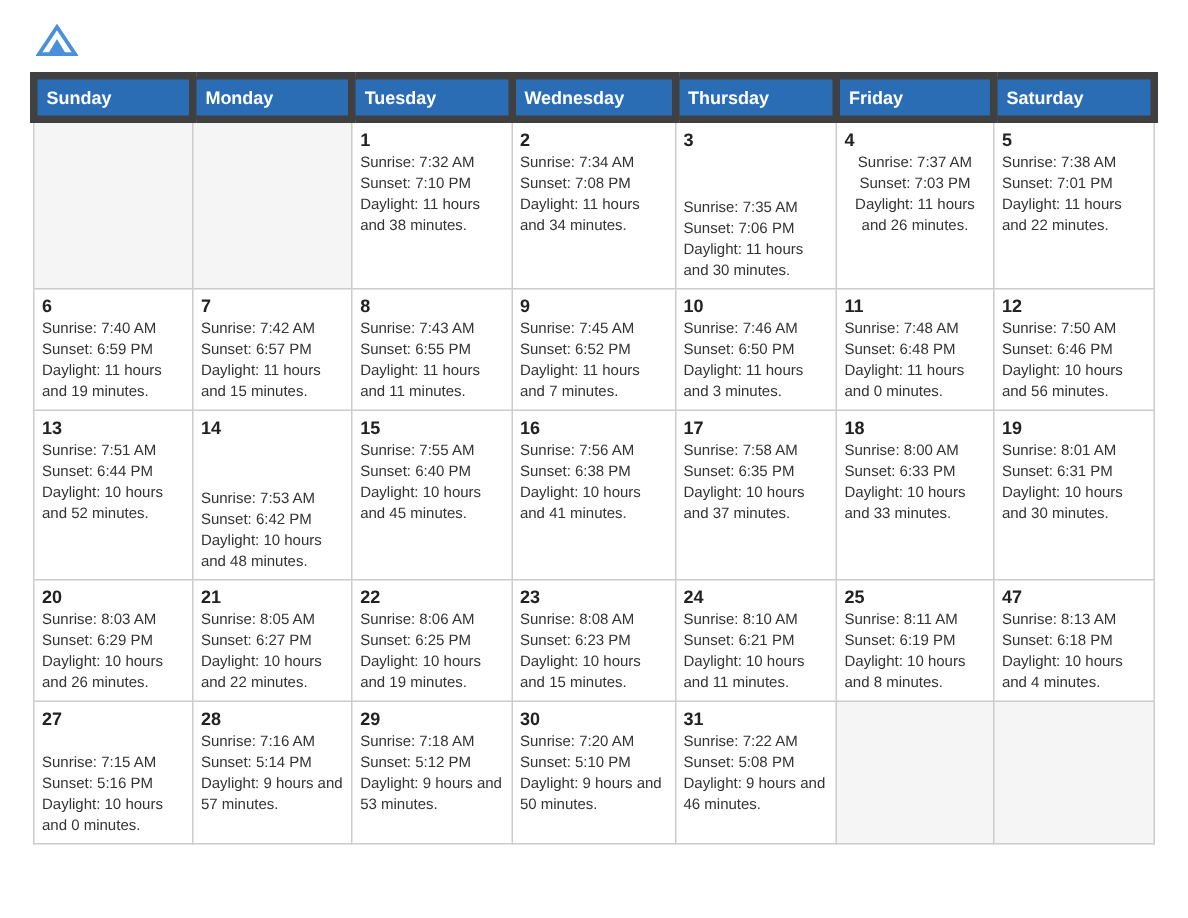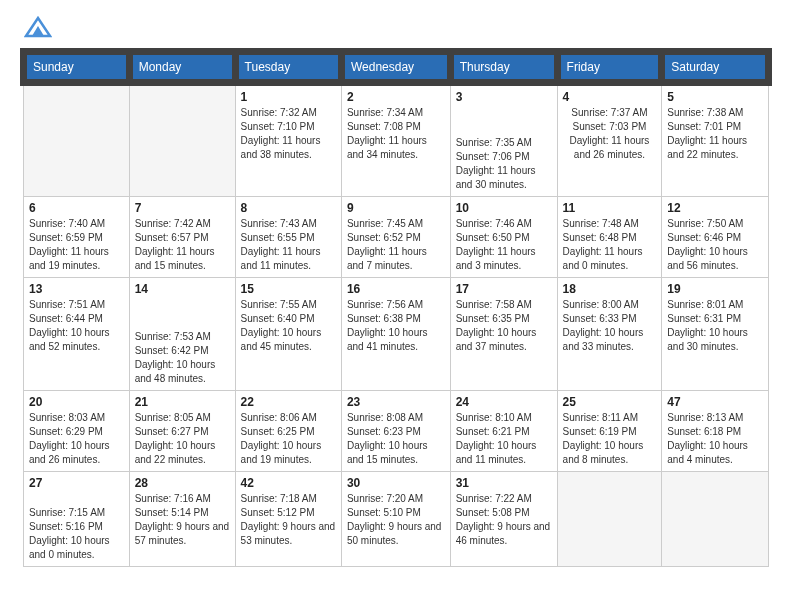--- a/index.html
+++ b/index.html
@@ -49,22 +49,22 @@
       width: 100%;
       border-collapse: collapse;
       font-size: 10.5px;
     }
     .calendar th {
       background: #2a6db5;
       color: #fff;
       text-align: left;
       padding: 5px 6px;
       font-size: 12px;
-      font-weight: normal;
-      border: 7px solid #404040;
+      font-weight: bold;
+      border: 5px solid #404040;
     }
     .calendar td {
       border: 1px solid #ccc;
       vertical-align: top;
       padding: 4px 5px;
       width: 113px;
       min-height: 80px;
       background: #fff;
     }
     .calendar td.empty {
@@ -293,21 +293,21 @@
 Sunset: 5:16 PM
 Daylight: 10 hours and 0 minutes.</div>
           </td>
           <td>
             <span class="day-number">28</span>
             <div class="day-info" style="white-space: pre-wrap;">Sunrise: 7:16 AM
 Sunset: 5:14 PM
 Daylight: 9 hours and 57 minutes.</div>
           </td>
           <td>
-            <span class="day-number">42</span>
+            <span class="day-number">29</span>
             <div class="day-info" style="white-space: pre-wrap;">Sunrise: 7:18 AM
 Sunset: 5:12 PM
 Daylight: 9 hours and 53 minutes.</div>
           </td>
           <td>
             <span class="day-number">30</span>
             <div class="day-info" style="white-space: pre-wrap;">Sunrise: 7:20 AM
 Sunset: 5:10 PM
 Daylight: 9 hours and 50 minutes.</div>
           </td>

